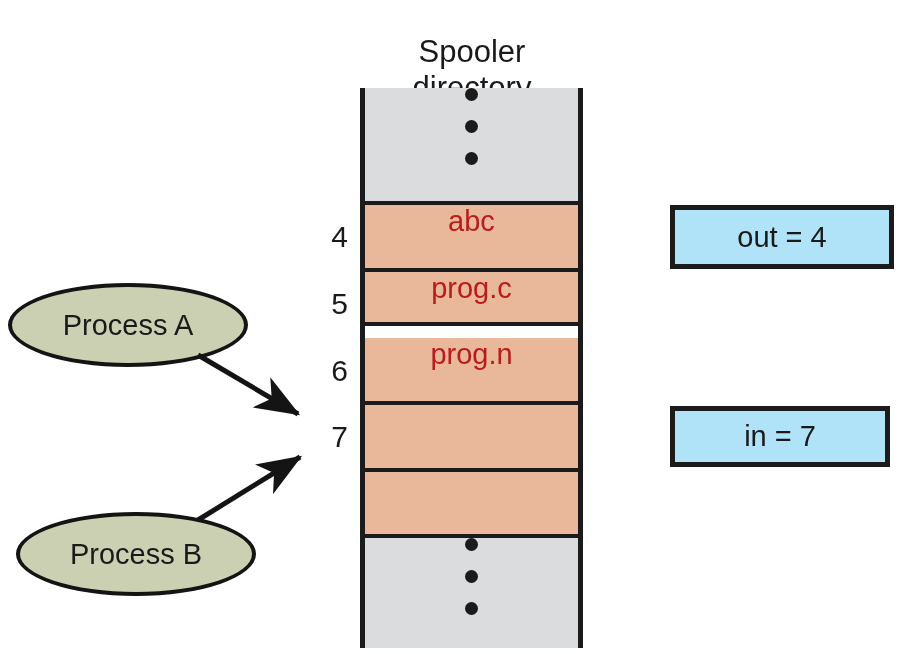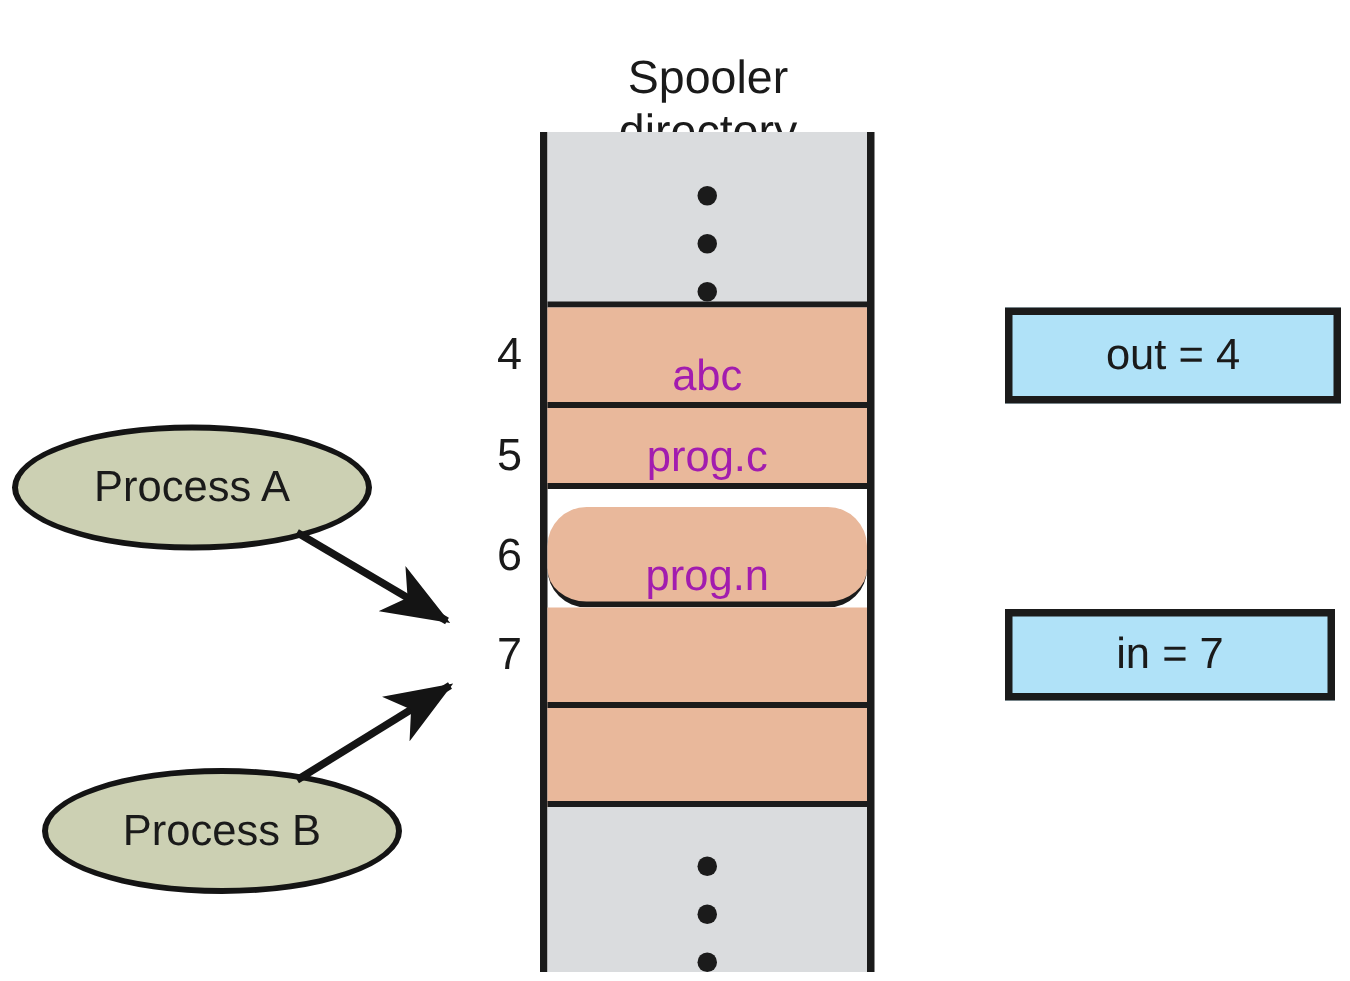--- a/index.html
+++ b/index.html
@@ -40,24 +40,24 @@
     border-left: 5px solid #1b1b1b;
     border-right: 5px solid #1b1b1b;
     box-sizing: border-box;
   }
   .cell {
     position: absolute;
     left: 0;
     width: 100%;
     box-sizing: border-box;
     display: flex;
-    align-items: flex-end;
+    align-items: flex-start;
     justify-content: center;
     font-size: 29px;
-    color: #a21caf;
+    color: #b91c1c;
   }
   .cell.gray   { background: #dadcde; }
   .cell.peach  { background: #e9b89b; }
   .cell.bottomline { border-bottom: 4px solid #1b1b1b; }
 
   
   .dots {
     display: flex;
     flex-direction: column;
     align-items: center;
@@ -103,21 +103,21 @@
     border: 4px solid #141414;
     border-radius: 50%;
     box-sizing: border-box;
     display: flex;
     align-items: center;
     justify-content: center;
     font-size: 29px;
     color: #1a1a1a;
   }
   #process-a { left: 8px;  top: 283px; width: 240px; height: 84px; }
-  #process-b { left: 28px; top: 512px; width: 240px; height: 84px; }
+  #process-b { left: 16px; top: 512px; width: 240px; height: 84px; }
 
   
   #arrows {
     position: absolute;
     left: 0;
     top: 0;
     width: 900px;
     height: 654px;
     pointer-events: none;
   }
@@ -144,21 +144,21 @@
   </div>
 
   <div class="cell peach bottomline" style="top:117px; height:67px;">
     <span>abc</span>
   </div>
 
   <div class="cell peach bottomline" style="top:184px; height:54px;">
     <span>prog.c</span>
   </div>
 
-  <div class="cell peach bottomline" style="top:250px; height:67px;border-radius:26px;">
+  <div class="cell peach bottomline" style="top:250px; height:67px;">
     <span>prog.n</span>
   </div>
 
   <div class="cell peach bottomline" style="top:317px; height:67px;">
     <span></span>
   </div>
 
   <div class="cell peach bottomline" style="top:384px; height:66px;">
     <span></span>
   </div>

